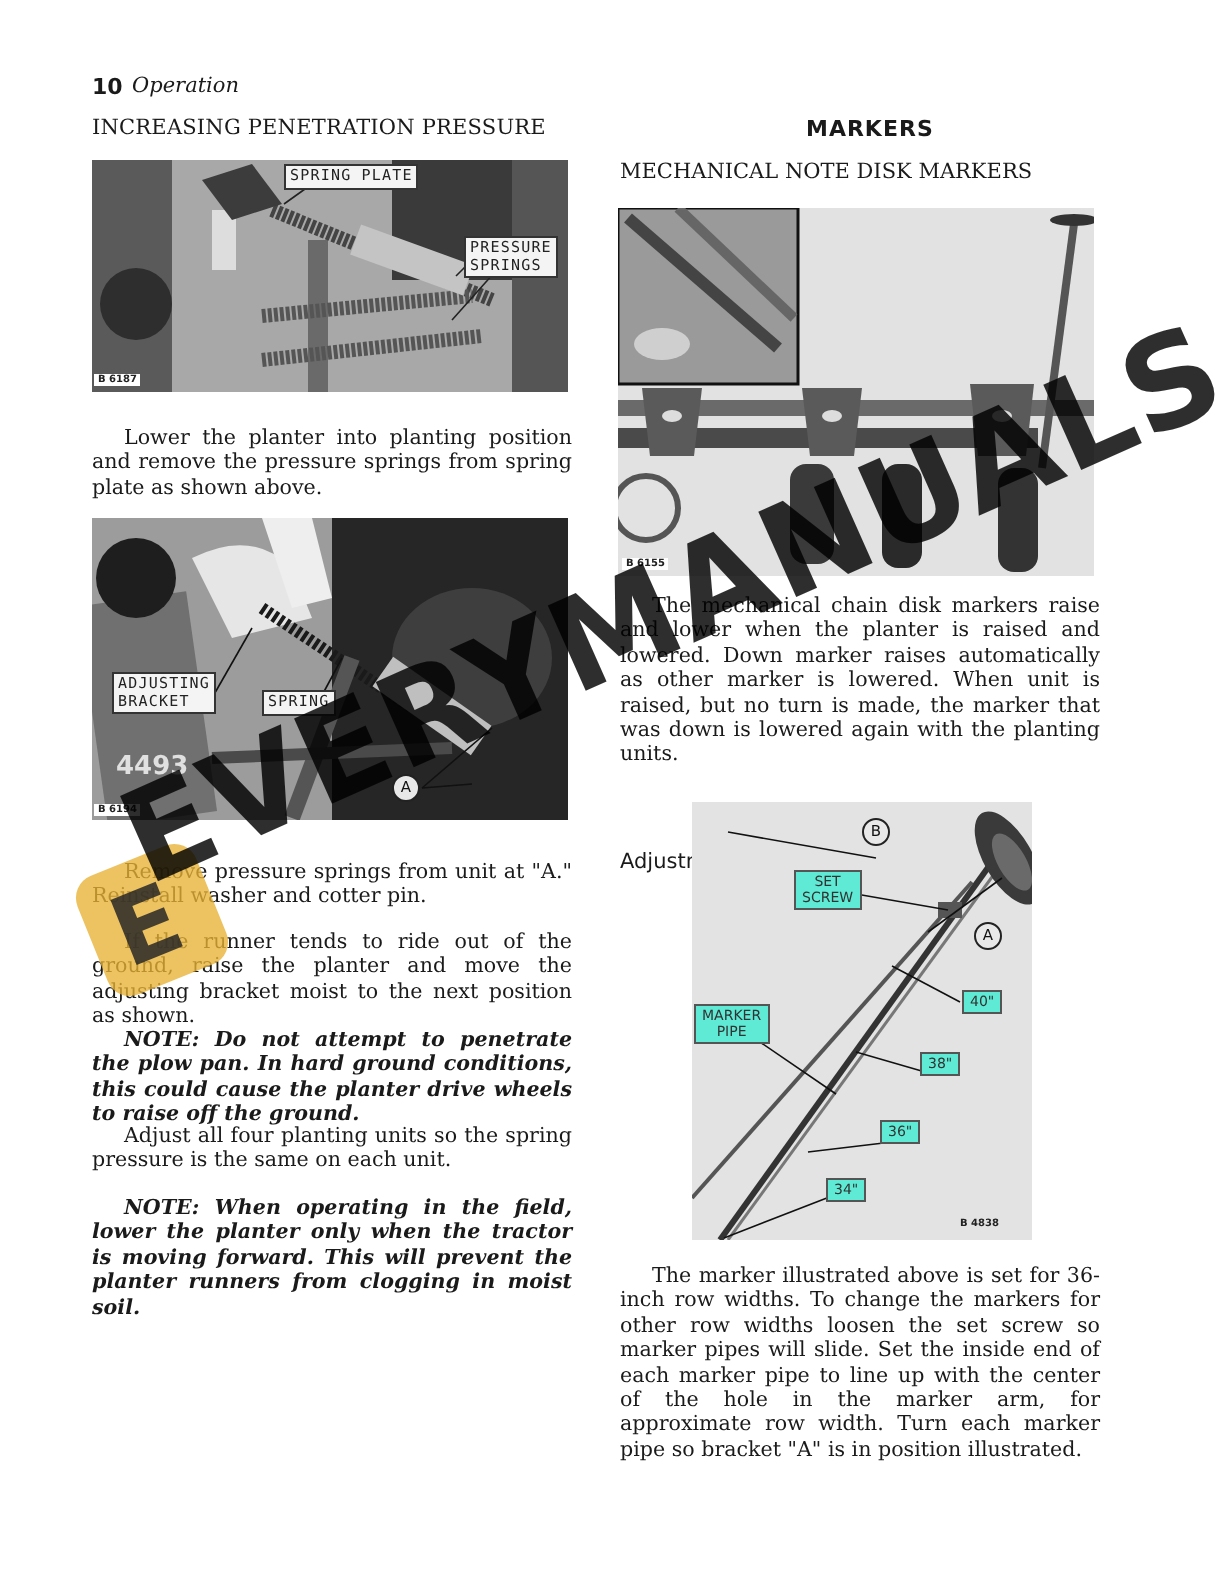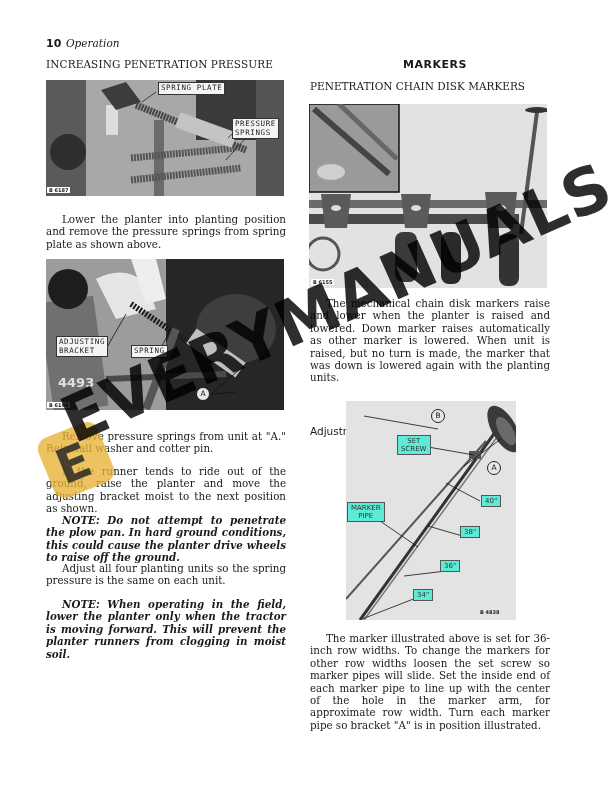--- a/index.html
+++ b/index.html
@@ -55,21 +55,21 @@
     <line x1="90" y1="25" x2="200" y2="70" stroke="#444" stroke-width="7" stroke-dasharray="2 1"></line>
     <line x1="85" y1="78" x2="190" y2="68" stroke="#555" stroke-width="7" stroke-dasharray="2 1"></line>
     <line x1="85" y1="100" x2="195" y2="88" stroke="#555" stroke-width="7" stroke-dasharray="2 1"></line>
     <rect x="130" y="42" width="60" height="16" fill="#c4c4c4" transform="rotate(20 160 50)"></rect>
     <path d="M55 10 L80 2 L95 22 L70 30 Z" fill="#3c3c3c"></path>
     <line x1="96" y1="22" x2="110" y2="12" stroke="#222" stroke-width="0.8"></line>
     <line x1="182" y1="58" x2="200" y2="40" stroke="#222" stroke-width="0.8"></line>
     <line x1="180" y1="80" x2="205" y2="52" stroke="#222" stroke-width="0.8"></line>
   </svg>
 </div>
-<div class="label" style="left:158px; top:82px;">SPRING PLATE</div>
+<div class="label" style="left:142px; top:82px;">SPRING PLATE</div>
 <div class="label" style="left:232px; top:118px;">
   <div>PRESSURE</div>
   <div>SPRINGS</div>
 </div>
 <div class="figcode" style="left:47px; top:187px;">B 6187</div>
 
 <div class="para" style="left:46px; top:213px; width:240px;">
   <span class="indent"></span><span>Lower the planter into planting position and remove the pressure springs from spring plate as shown above.</span>
 </div>
 
@@ -111,21 +111,21 @@
   <span class="indent"></span><span>NOTE: Do not attempt to penetrate the plow pan. In hard ground conditions, this could cause the planter drive wheels to raise off the ground.</span>
 </div>
 <div class="para" style="left:46px; top:562px; width:240px;">
   <span class="indent"></span><span>Adjust all four planting units so the spring pressure is the same on each unit.</span>
 </div>
 <div class="para italic" style="left:46px; top:598px; width:240px;">
   <span class="indent"></span><span>NOTE: When operating in the field, lower the planter only when the tractor is moving forward. This will prevent the planter runners from clogging in moist soil.</span>
 </div>
 
 <div class="h-markers">MARKERS</div>
-<div class="h-right">PENETRATION CHAIN DISK MARKERS</div>
+<div class="h-right">MECHANICAL NOTE DISK MARKERS</div>
 
 <div class="photo" style="left:309px; top:104px; width:238px; height:184px; background:#e4e4e4;">
   <svg width="238" height="184">
     <rect x="0" y="0" width="238" height="184" fill="#e2e2e2"></rect>
     <rect x="0" y="0" width="90" height="88" fill="#9a9a9a" stroke="#111" stroke-width="1.5"></rect>
     <line x1="5" y1="5" x2="80" y2="70" stroke="#444" stroke-width="6"></line>
     <line x1="30" y1="0" x2="88" y2="55" stroke="#666" stroke-width="5"></line>
     <ellipse cx="22" cy="68" rx="14" ry="8" fill="#cfcfcf"></ellipse>
     <rect x="0" y="96" width="238" height="8" fill="#6a6a6a"></rect>
     <rect x="0" y="110" width="210" height="10" fill="#4a4a4a"></rect>

